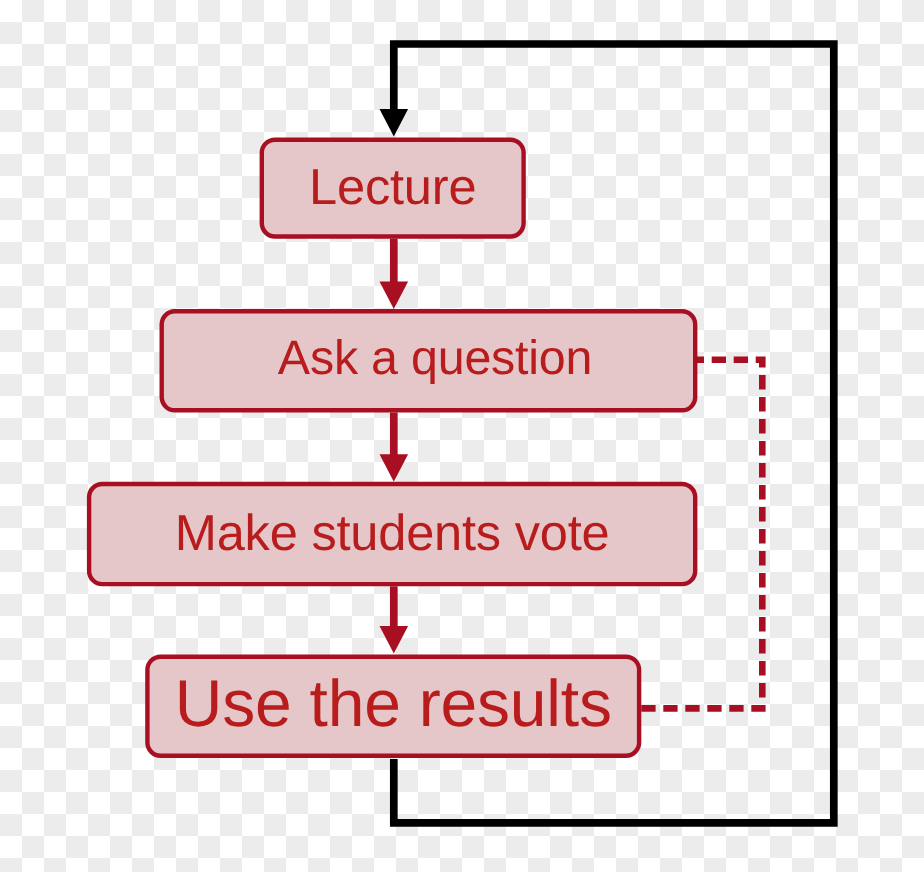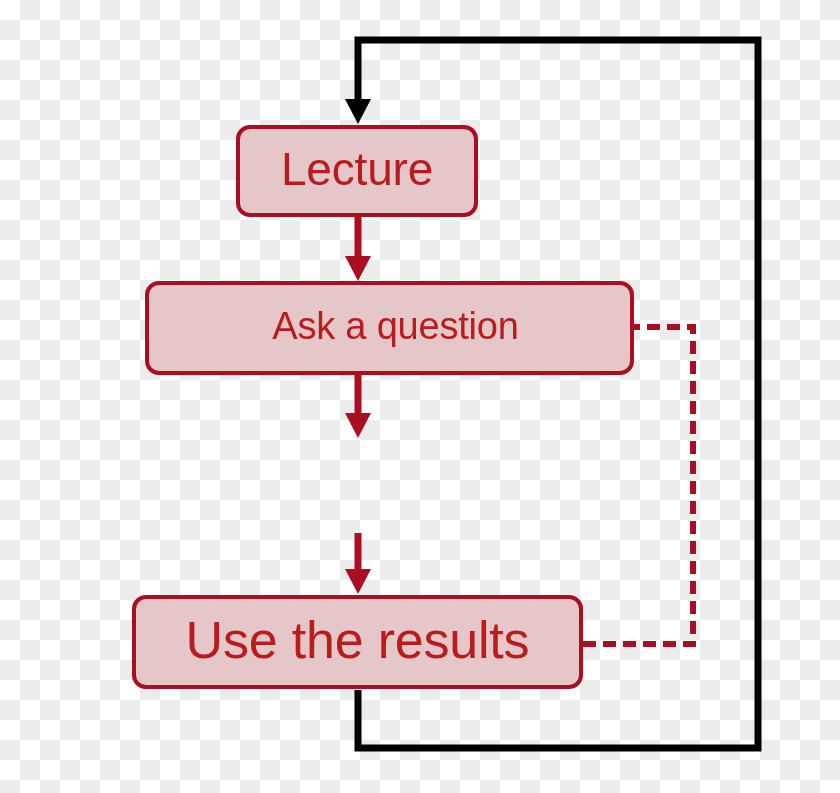--- a/index.html
+++ b/index.html
@@ -57,36 +57,36 @@
     top: 125px;
     width: 242px;
     height: 92px;
     font-size: 46px;
   }
   #node-ask {
     left: 145px;
     top: 281px;
     width: 489px;
     height: 94px;
-    font-size: 38px;
+    font-size: 44px;
     padding-left: 12px;
   }
   #node-vote {
     left: 79px;
     top: 438px;
     width: 555px;
     height: 95px;
     font-size: 46px;
   }
   #node-results {
     left: 132px;
     top: 595px;
     width: 451px;
     height: 94px;
-    font-size: 52px;
+    font-size: 60px;
   }
 
   .node-label {
     line-height: 1;
     padding-bottom: 4px;
   }
 </style>
 </head>
 <body>
 
@@ -132,18 +132,21 @@
   </svg>
 
   <div class="node" id="node-lecture">
     <span class="node-label">Lecture</span>
   </div>
 
   <div class="node" id="node-ask">
     <span class="node-label">Ask a question</span>
   </div>
 
+  <div class="node" id="node-vote">
+    <span class="node-label">Make students vote</span>
+  </div>
 
   <div class="node" id="node-results">
     <span class="node-label">Use the results</span>
   </div>
 
 </div>
 
 </body></html>

